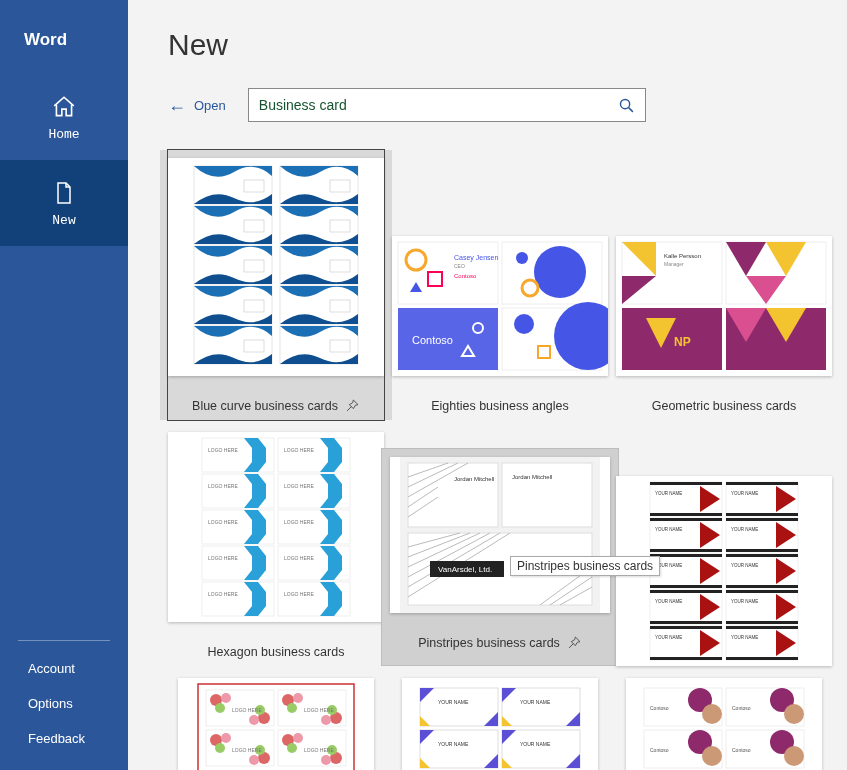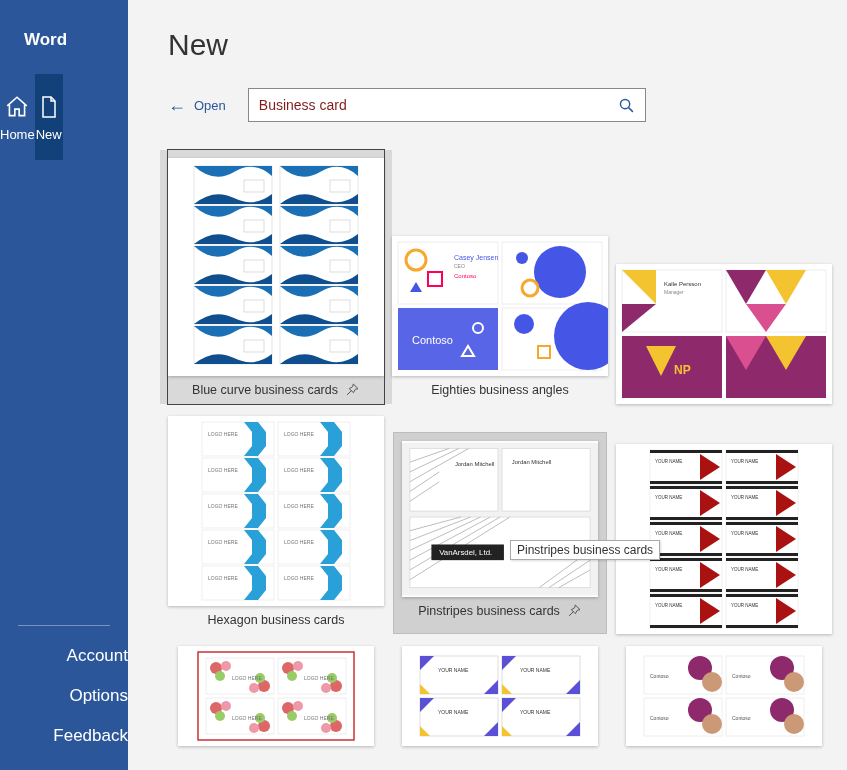--- a/index.html
+++ b/index.html
@@ -2,49 +2,49 @@
 <html><head>
 <meta charset="utf-8">
 <style>
   * { box-sizing: border-box; margin: 0; padding: 0; }
   html, body { width: 847px; height: 770px; font-family: "Segoe UI", Arial, sans-serif; overflow: hidden; background: #fff; }
   .app { display: flex; width: 100%; height: 100%; }
   .titlebar { position: absolute; top: 3px; left: 0; right: 0; text-align: center; font-size: 12px; color: #5a5a5a; pointer-events: none; }
   
   .sidebar { width: 128px; background: #2b579a; color: #fff; display: flex; flex-direction: column; }
   .brand { font-size: 17px; font-weight: 600; padding: 30px 0 24px 24px; }
-  .nav { display: flex; flex-direction: row; }
+  .nav { display: flex; flex-direction: column; font-family: Liberation Mono, monospace; }
   .nav-item { display: flex; flex-direction: column; align-items: center; justify-content: center; gap: 6px; height: 86px; font-size: 13px; cursor: pointer; }
   .nav-item.selected { background: #124078; }
   .nav-item .icon { width: 28px; height: 28px; display: flex; align-items: center; justify-content: center; }
   .spacer { flex: 1; }
   .sep { border-top: 1px solid rgba(255,255,255,.35); margin: 0 18px 10px 18px; }
-  .sec-item { font-size: 17px; padding: 10px 0 10px 28px; cursor: pointer; text-align: right; }
+  .sec-item { font-size: 13px; padding: 10px 0 10px 28px; cursor: pointer; }
   
   .main { flex: 1; background: #f3f3f3; position: relative; padding: 28px 0 0 40px; overflow: hidden; }
   .page-title { font-size: 30px; font-weight: 300; color: #333; margin-bottom: 26px; }
   .toolbar-row { display: flex; align-items: center; gap: 22px; margin-bottom: 28px; }
   .back-link { display: flex; align-items: center; gap: 8px; color: #2b579a; font-size: 13px; cursor: pointer; }
   .back-link .arrow { font-size: 18px; line-height: 1; }
   .search-wrap { display: flex; align-items: center; border: 1px solid #888; background: #fff; width: 398px; height: 34px; }
-  .search-input { flex: 1; border: none; outline: none; font-size: 14px; padding: 0 10px; color: #7f1d1d; background: transparent; }
+  .search-input { flex: 1; border: none; outline: none; font-size: 14px; padding: 0 10px; color: #14532d; background: transparent; }
   .search-btn { width: 36px; height: 100%; display: flex; align-items: center; justify-content: center; color: #2b579a; cursor: pointer; background: transparent; border: none; }
   
   .gallery { display: grid; grid-template-columns: repeat(3, 216px); column-gap: 8px; row-gap: 12px; align-items: end; }
   .card { display: flex; flex-direction: column; align-items: center; cursor: pointer; position: relative; }
   .thumb { background: #fff; box-shadow: 0 1px 3px rgba(0,0,0,.25); display: flex; align-items: center; justify-content: center; overflow: hidden; }
   .card.first .thumb { width: 216px; height: 218px; }
   .card.std .thumb { width: 216px; height: 140px; }
   .card.mid .thumb { width: 216px; height: 190px; }
   .card.part .thumb { width: 196px; height: 100px; }
   .card.selected { outline: 1px solid #444; }
   .card.selected .thumb-outer { background: #d9d9d9; padding: 8px 8px 0 8px; }
   .card.hover .thumb-outer { background: #d0d0d0; padding: 8px; border: 1px solid #bdbdbd; }
   .thumb-outer { display: flex; flex-direction: column; align-items: center; }
-  .caption-row { display: flex; align-items: center; gap: 6px; height: 28px; padding: 0 6px; justify-content: center; width: 100%; }
+  .caption-row { display: flex; align-items: center; gap: 6px; height: 28px; padding: 0 6px; justify-content: center; width: 100%; margin-top: 16px; }
   .caption { font-size: 12.5px; color: #333; text-align: center; white-space: nowrap; overflow: hidden; text-overflow: ellipsis; max-width: 186px; }
   .pin { width: 16px; height: 16px; color: #555; flex-shrink: 0; }
   .tooltip { position: absolute; background: #fff; border: 1px solid #aaa; font-size: 12px; padding: 2px 6px; color: #333; box-shadow: 1px 1px 2px rgba(0,0,0,.15); z-index: 10; white-space: nowrap; }
   
   .tg { width: 100%; height: 100%; }
   svg { display: block; }
 </style>
 </head>
 <body>
 
@@ -185,20 +185,23 @@
               <polygon points="150,6 190,6 170,40" fill="#f4c430"></polygon>
               <polygon points="130,40 170,40 150,68" fill="#d94f8f"></polygon>
               <rect x="6" y="72" width="100" height="62" fill="#8e2a6b"></rect>
               <polygon points="30,82 60,82 45,112" fill="#f4c430"></polygon>
               <text x="58" y="110" font-size="12" font-weight="bold" fill="#f4c430">NP</text>
               <rect x="110" y="72" width="100" height="62" fill="#8e2a6b"></rect>
               <polygon points="110,72 150,72 130,106" fill="#d94f8f"></polygon>
               <polygon points="150,72 190,72 170,106" fill="#f4c430"></polygon>
             </svg>
           </div>
+          <div class="caption-row">
+              <span class="caption">Geometric business cards</span>
+            </div>
         </div>
       </div>
 
       <div class="card mid">
         <div class="thumb-outer">
           <div class="thumb">
             <svg class="tg" viewBox="0 0 216 190">
               <rect width="216" height="190" fill="#fff"></rect>
               <g transform="translate(34,6)">
                 <g id="hexrow">
@@ -217,21 +220,21 @@
             </svg>
           </div>
           <div class="caption-row">
               <span class="caption">Hexagon business cards</span>
             </div>
         </div>
       </div>
 
       <div class="card mid hover">
         <div class="thumb-outer">
-          <div class="thumb" style="width:196px;height:156px">
+          <div class="thumb" style="width:220px;height:156px">
             <svg class="tg" viewBox="0 0 200 156">
               <rect width="200" height="156" fill="#f2f2f2"></rect>
               <rect x="8" y="6" width="90" height="64" fill="#fff" stroke="#ddd"></rect>
               <g stroke="#bbb" stroke-width="1">
                 <line x1="8" y1="20" x2="48" y2="6"></line>
                   <line x1="8" y1="30" x2="58" y2="6"></line>
                   <line x1="8" y1="40" x2="68" y2="6"></line>
                   <line x1="8" y1="50" x2="38" y2="30"></line>
                   <line x1="8" y1="60" x2="38" y2="40"></line>
               </g>

